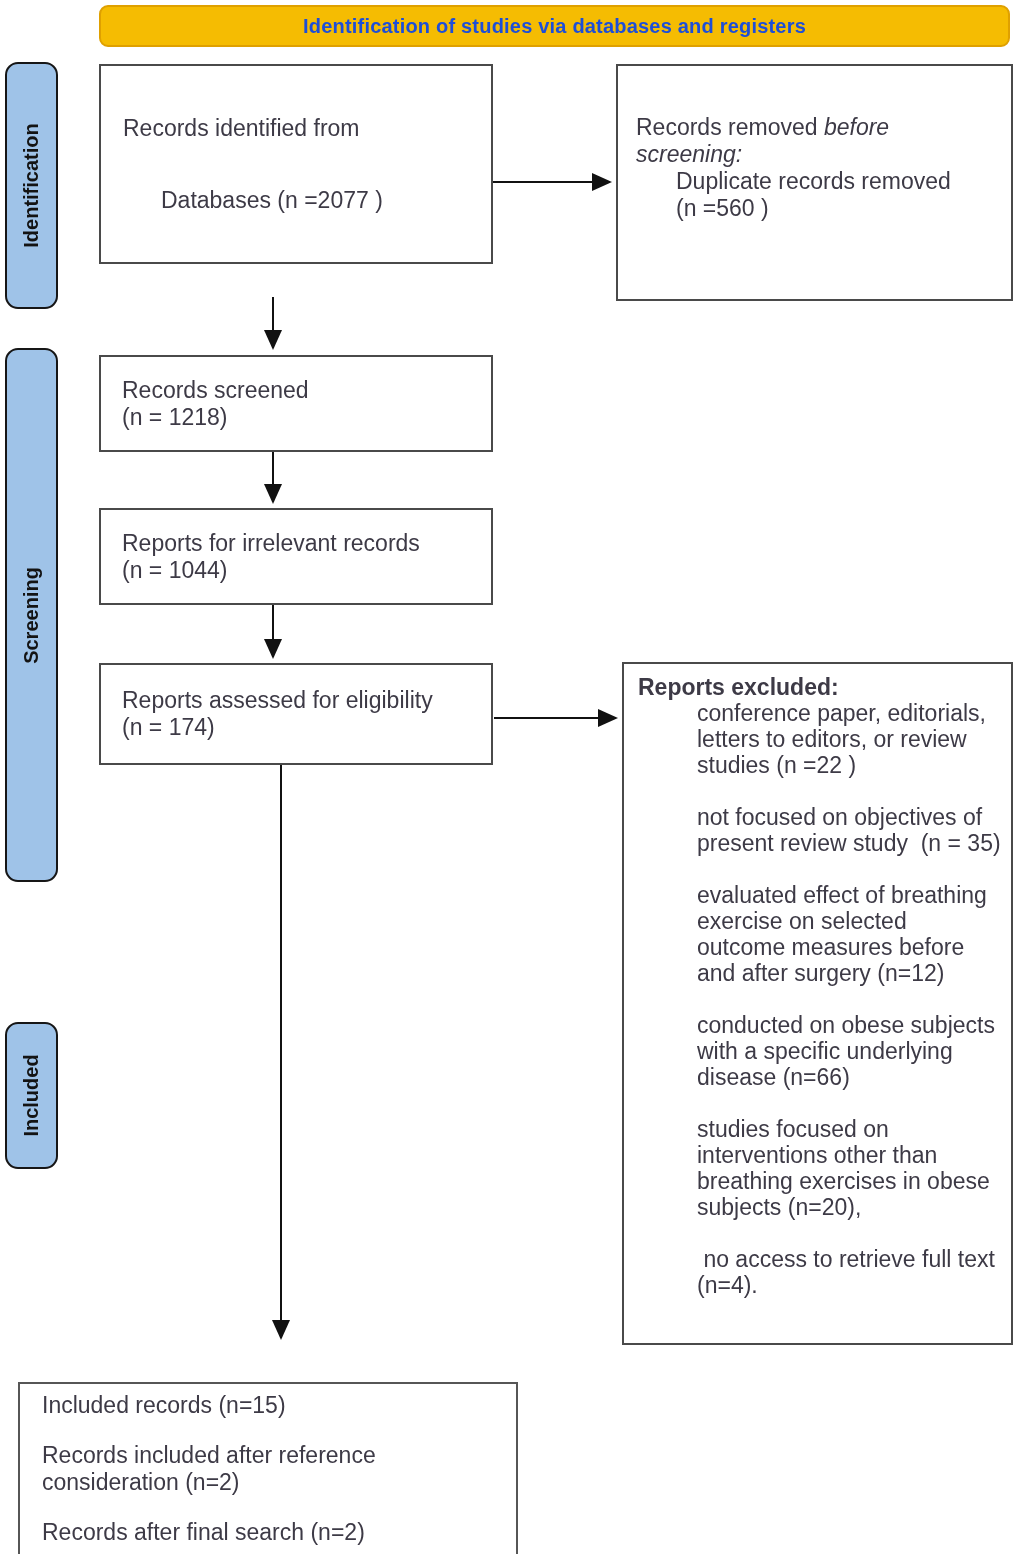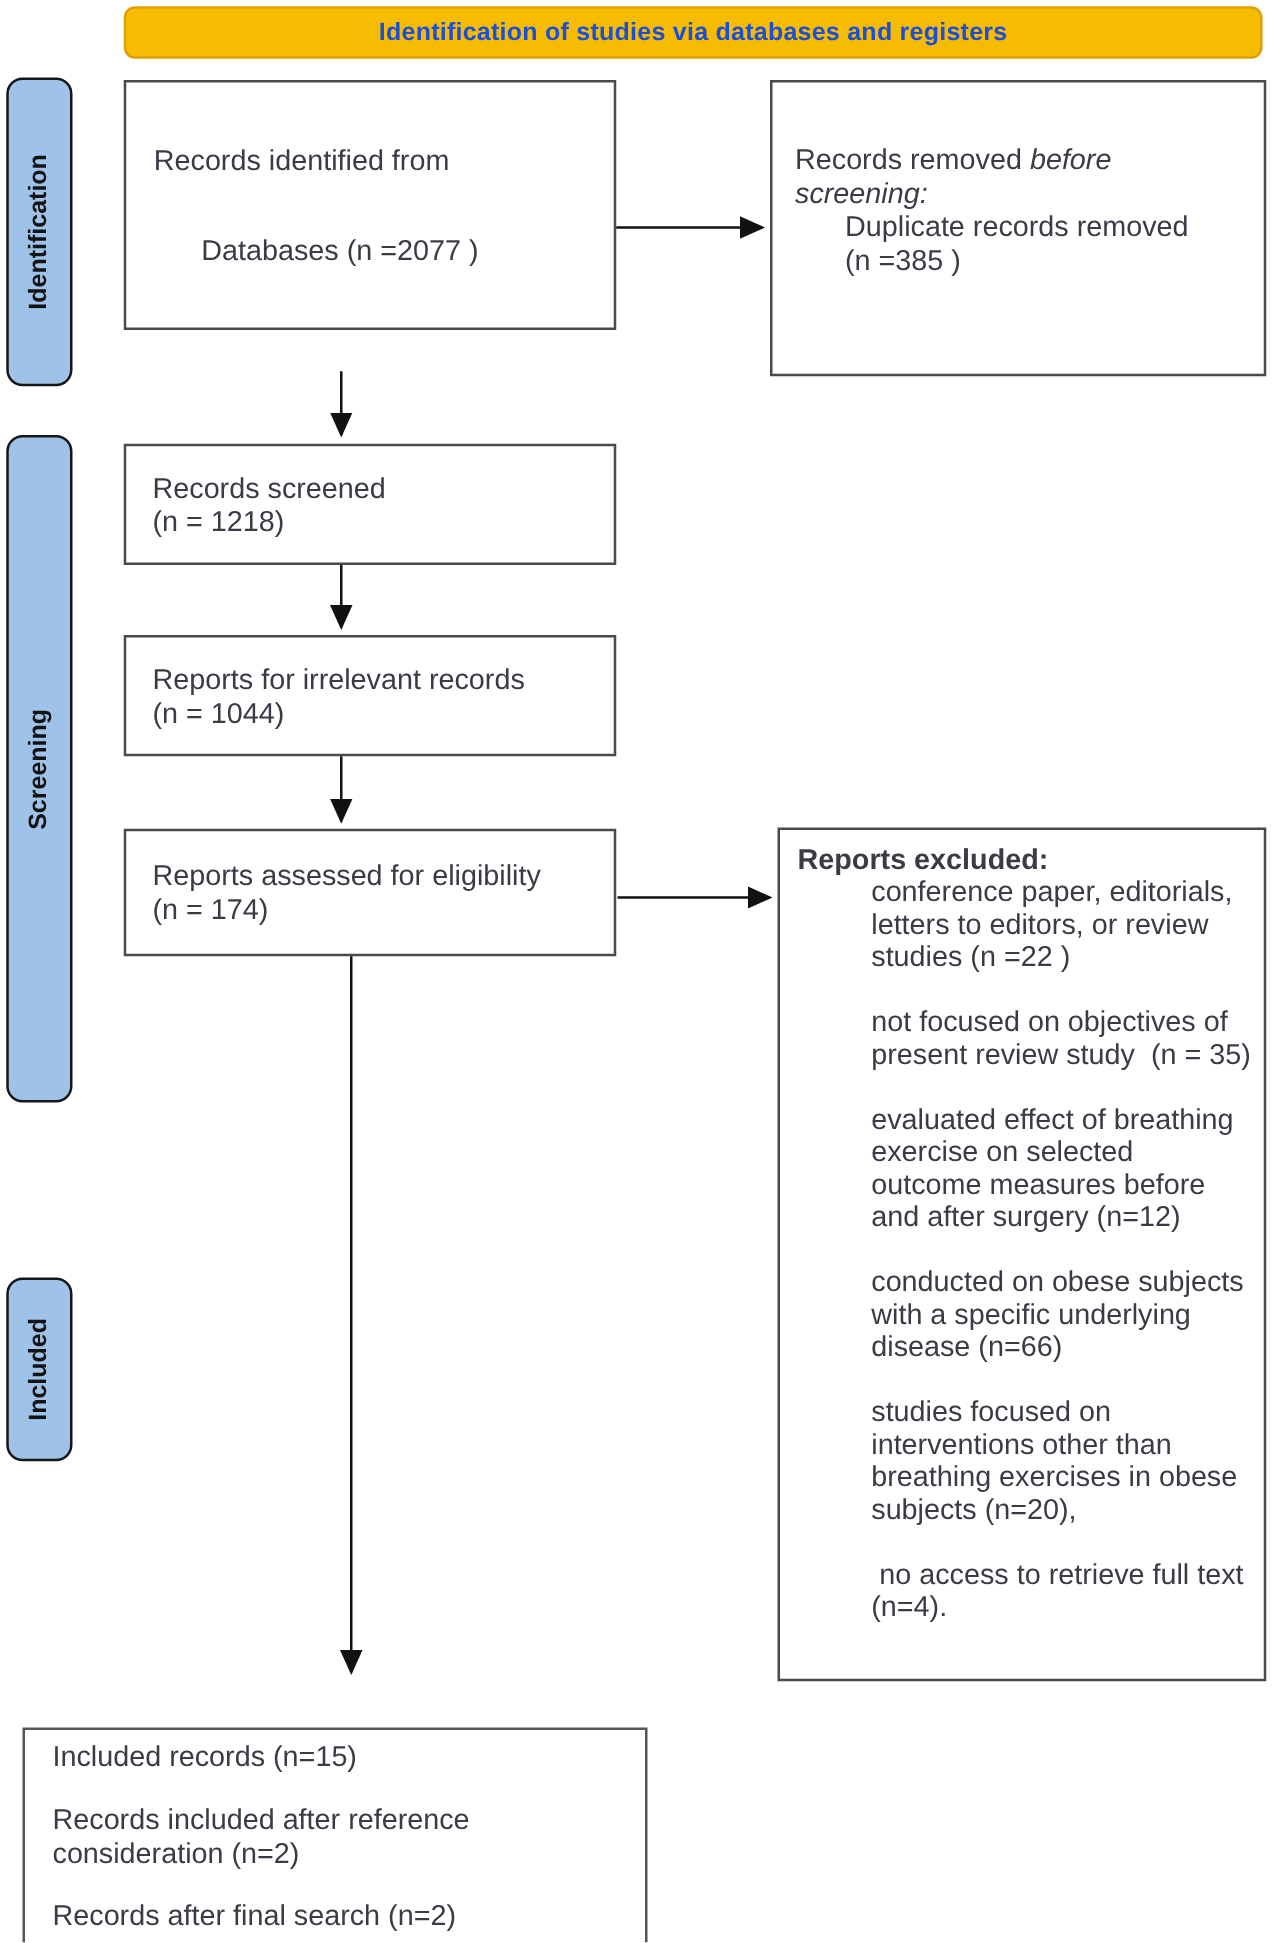--- a/index.html
+++ b/index.html
@@ -72,21 +72,21 @@
 
   <div class="fbox box-identified">
     <div class="l1">Records identified from</div>
     <div class="l2">Databases (n =2077 )</div>
   </div>
 
   <div class="fbox box-removed">
     <div><span>Records removed </span><span class="it">before</span></div>
     <div class="it">screening:</div>
     <div class="detail pre">Duplicate records removed
-(n =385 )</div>
+(n =560 )</div>
   </div>
 
   <div class="fbox box-screened">
     <div class="pre">Records screened
 (n = 1218)</div>
   </div>
 
   <div class="fbox box-irrelevant">
     <div class="pre">Reports for irrelevant records
 (n = 1044)</div>

